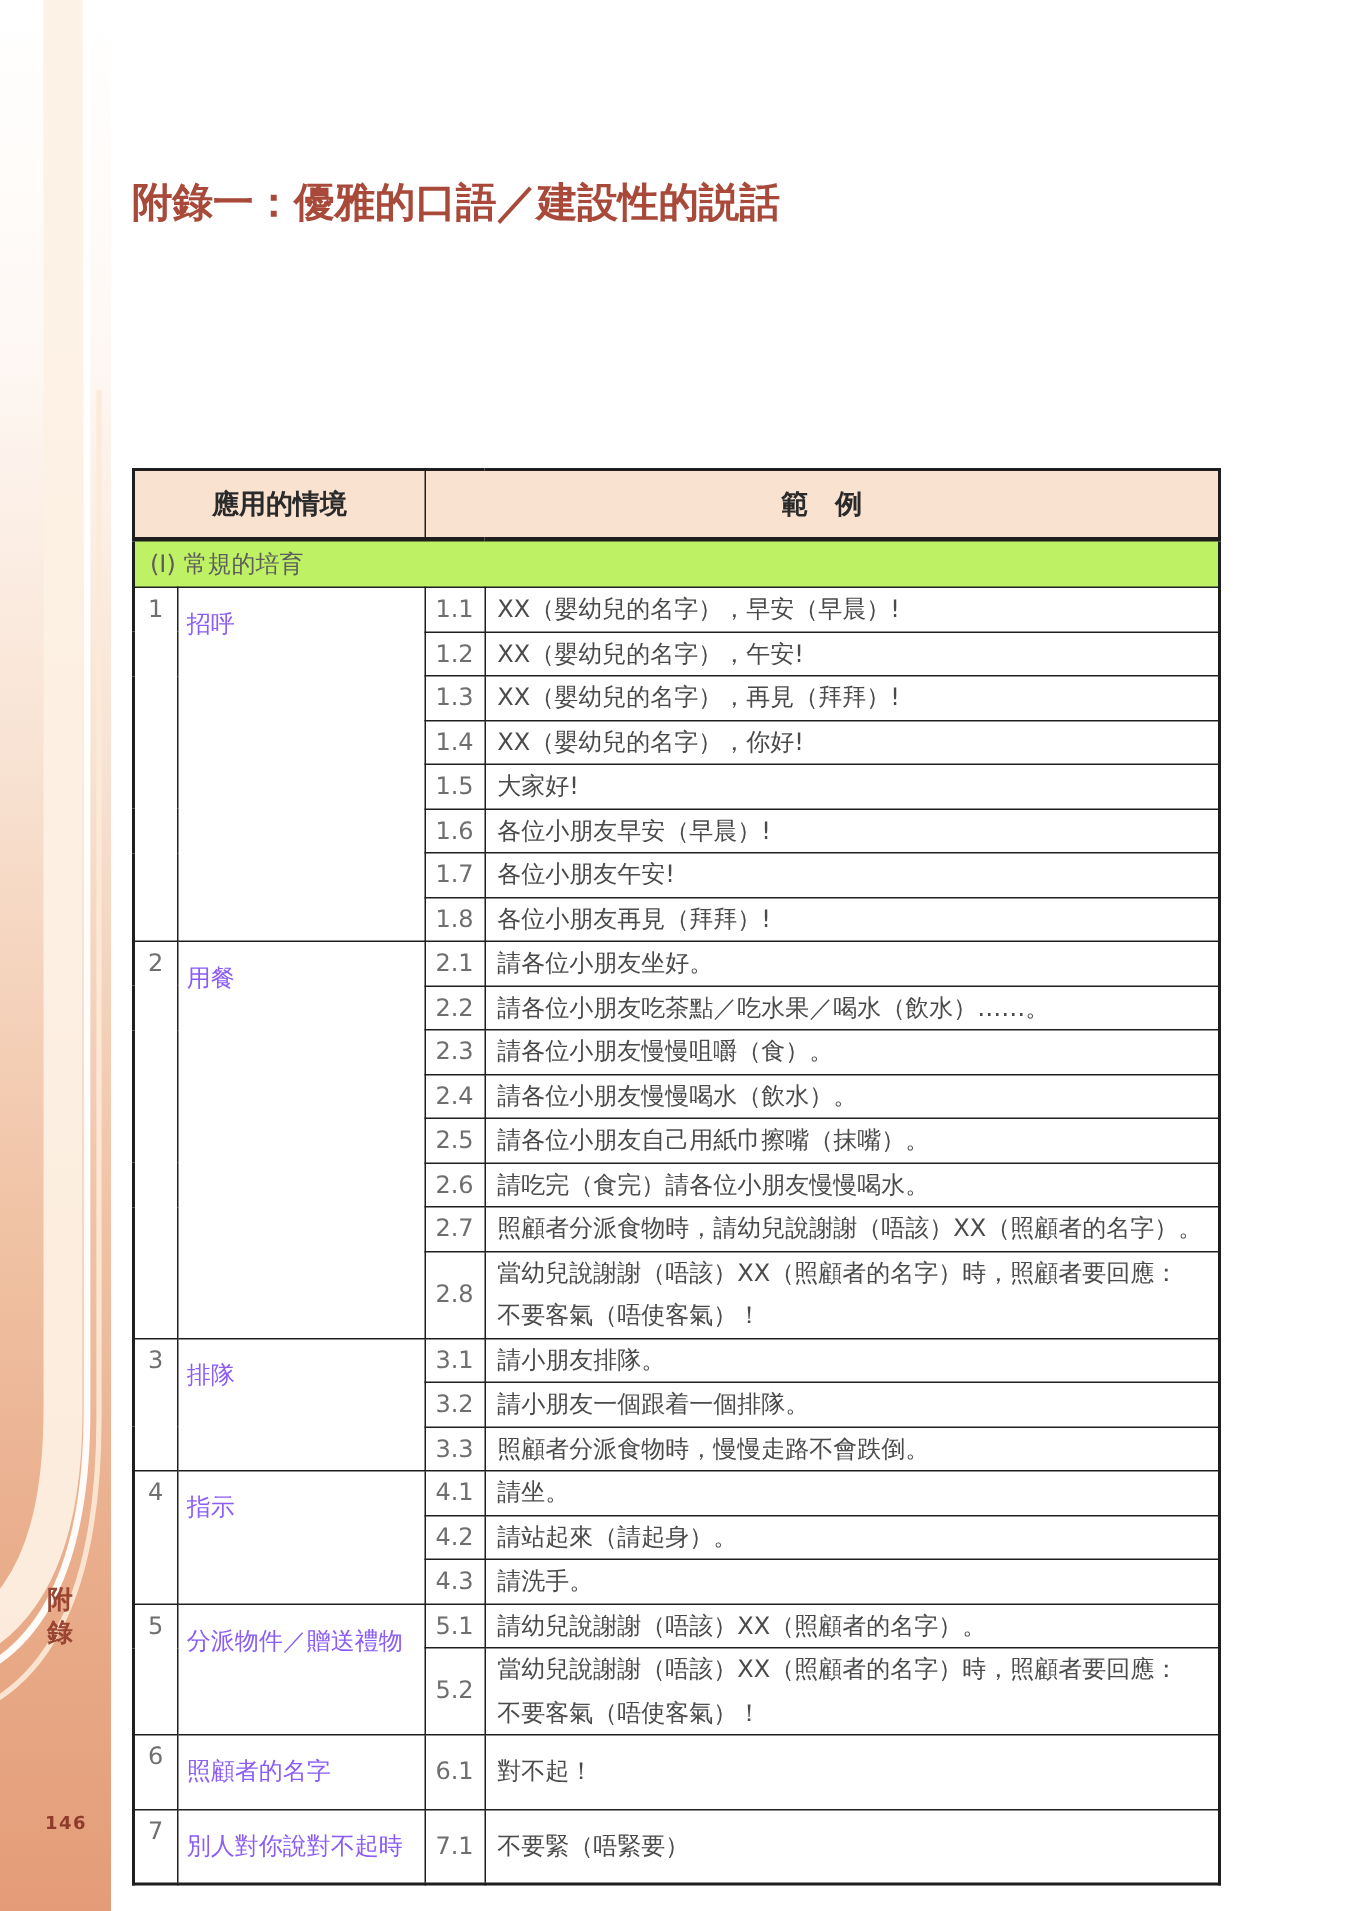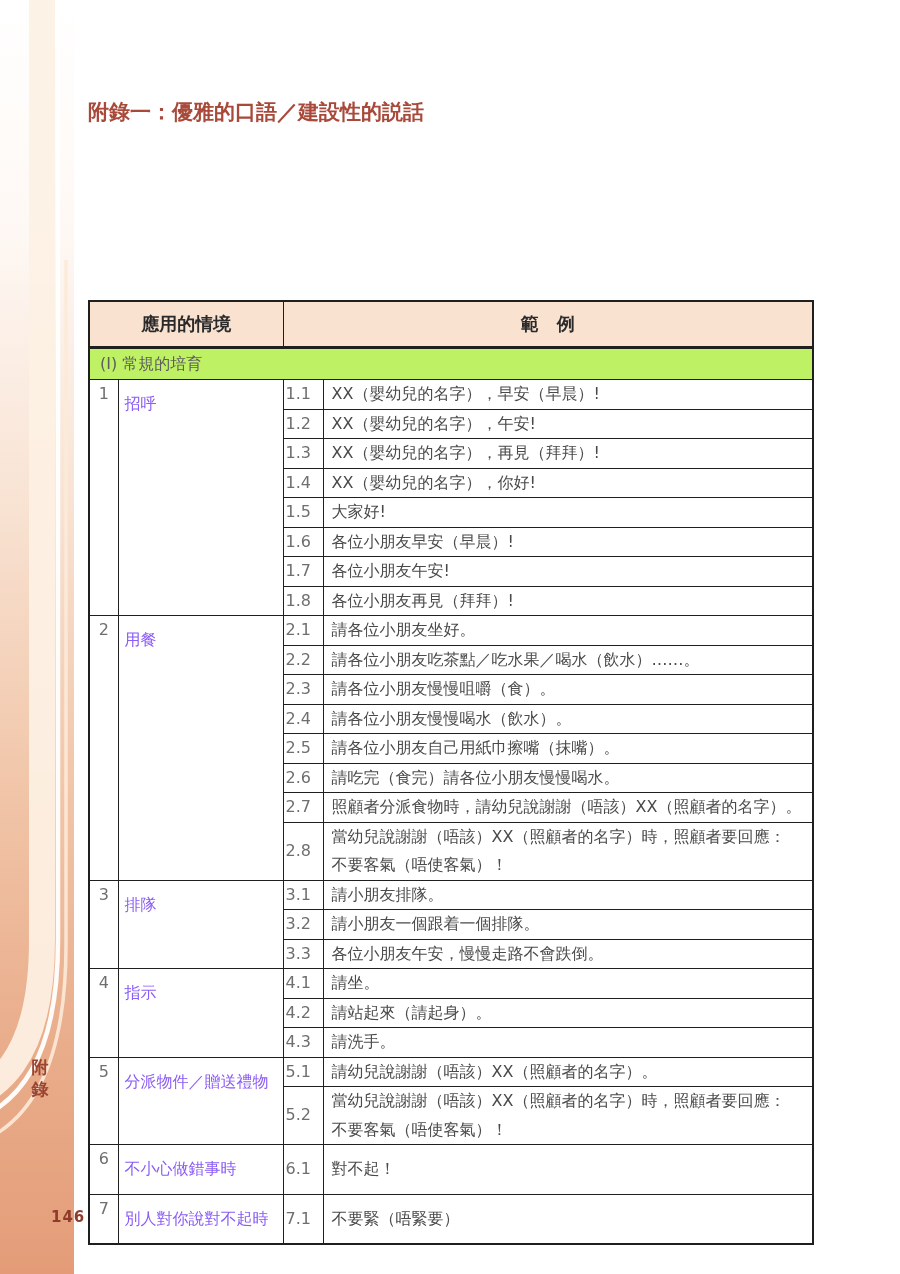--- a/index.html
+++ b/index.html
@@ -11,52 +11,52 @@
   }
   
   .sidebar{position:absolute;left:0;top:0;width:74px;height:1274px;}
   .sidebar-label{
     position:absolute;left:31px;top:1016px;width:18px;
     font-size:17px;line-height:22px;font-weight:bold;color:#9a4432;
     word-break:break-all;white-space:normal;text-align:center;margin-top:40px;
   }
   .page-number{
     position:absolute;left:30px;top:1208px;
-    font-size:15px;font-weight:bold;color:#8e3b2b;letter-spacing:1px;margin-left:21px;
+    font-size:12px;font-weight:bold;color:#8e3b2b;letter-spacing:1px;
   }
   
   .page-title{
-    position:absolute;left:88px;top:80px;width:780px;
-    font-size:21px;line-height:36px;font-weight:bold;color:#a8493a;
+    position:absolute;left:88px;top:100px;width:780px;
+    font-size:27px;line-height:36px;font-weight:bold;color:#a8493a;
   }
   .intro{position:absolute;left:88px;top:148px;width:780px;}
   .intro p{
     margin:0 0 26px 0;font-size:17px;line-height:33px;
     white-space:pre-line;color:#3d3d3d;
   }
   
-  .table-wrap{position:absolute;left:88px;top:300px;width:804px;}
+  .table-wrap{position:absolute;left:88px;top:312px;width:804px;}
   table{
     border-collapse:collapse;table-layout:fixed;width:724px;
     font-size:16px;color:#4a4a4a;
   }
   table{border:2.5px solid #1f1f1f;}
   th,td{border:1.6px solid #1f1f1f;}
   thead th{
     background:#f9e2d0;height:42px;font-size:18px;font-weight:bold;
     color:#2a2a2a;text-align:center;border-bottom:3px solid #1f1f1f;
   }
   tr.section-row td{
     background:#bef264;height:30px;color:#5d5d5d;
     padding:0 10px;font-size:16px;line-height:30px;
   }
   tbody td{line-height:28.5px;padding:0 8px;white-space:pre-line;}
   td.c-no{text-align:center;color:#6f6f6f;vertical-align:top;padding:0;}
   td.c-sit{vertical-align:top;color:#8b5cf6;padding:10px 6px;}
-  td.c-exno{color:#6f6f6f;text-align:left;padding:0 2px;}
+  td.c-exno{color:#6f6f6f;text-align:center;padding:0 2px;}
   td.c-ext{color:#4a4a4a;}
 </style>
 </head>
 <body>
 
 <div class="sidebar">
   <svg width="74" height="1274" viewBox="0 0 74 1274">
     <defs>
       <linearGradient id="sideg" x1="0" y1="0" x2="0" y2="1">
         <stop offset="0" stop-color="#ffffff"></stop>
@@ -175,21 +175,21 @@
           <td class="c-sit" rowspan="3">排隊</td>
           <td class="c-exno">3.1</td>
           <td class="c-ext">請小朋友排隊。</td>
         </tr>
         <tr>
           <td class="c-exno">3.2</td>
           <td class="c-ext">請小朋友一個跟着一個排隊。</td>
         </tr>
         <tr>
           <td class="c-exno">3.3</td>
-          <td class="c-ext">各位小朋友午安，慢慢走路不會跌倒。</td>
+          <td class="c-ext">照顧者分派食物時，慢慢走路不會跌倒。</td>
         </tr>
         <tr>
           <td class="c-no" rowspan="3">4</td>
           <td class="c-sit" rowspan="3">指示</td>
           <td class="c-exno">4.1</td>
           <td class="c-ext">請坐。</td>
         </tr>
         <tr>
           <td class="c-exno">4.2</td>
           <td class="c-ext">請站起來（請起身）。</td>
@@ -204,21 +204,21 @@
           <td class="c-exno">5.1</td>
           <td class="c-ext">請幼兒說謝謝（唔該）XX（照顧者的名字）。</td>
         </tr>
         <tr>
           <td class="c-exno">5.2</td>
           <td class="c-ext">當幼兒說謝謝（唔該）XX（照顧者的名字）時，照顧者要回應：
 不要客氣（唔使客氣）！</td>
         </tr>
         <tr>
           <td class="c-no" rowspan="1">6</td>
-          <td class="c-sit" rowspan="1">不小心做錯事時</td>
+          <td class="c-sit" rowspan="1">照顧者的名字</td>
           <td class="c-exno">6.1</td>
           <td class="c-ext">對不起！</td>
         </tr>
         <tr>
           <td class="c-no" rowspan="1">7</td>
           <td class="c-sit" rowspan="1">別人對你說對不起時</td>
           <td class="c-exno">7.1</td>
           <td class="c-ext">不要緊（唔緊要）</td>
         </tr>
       </tbody>

